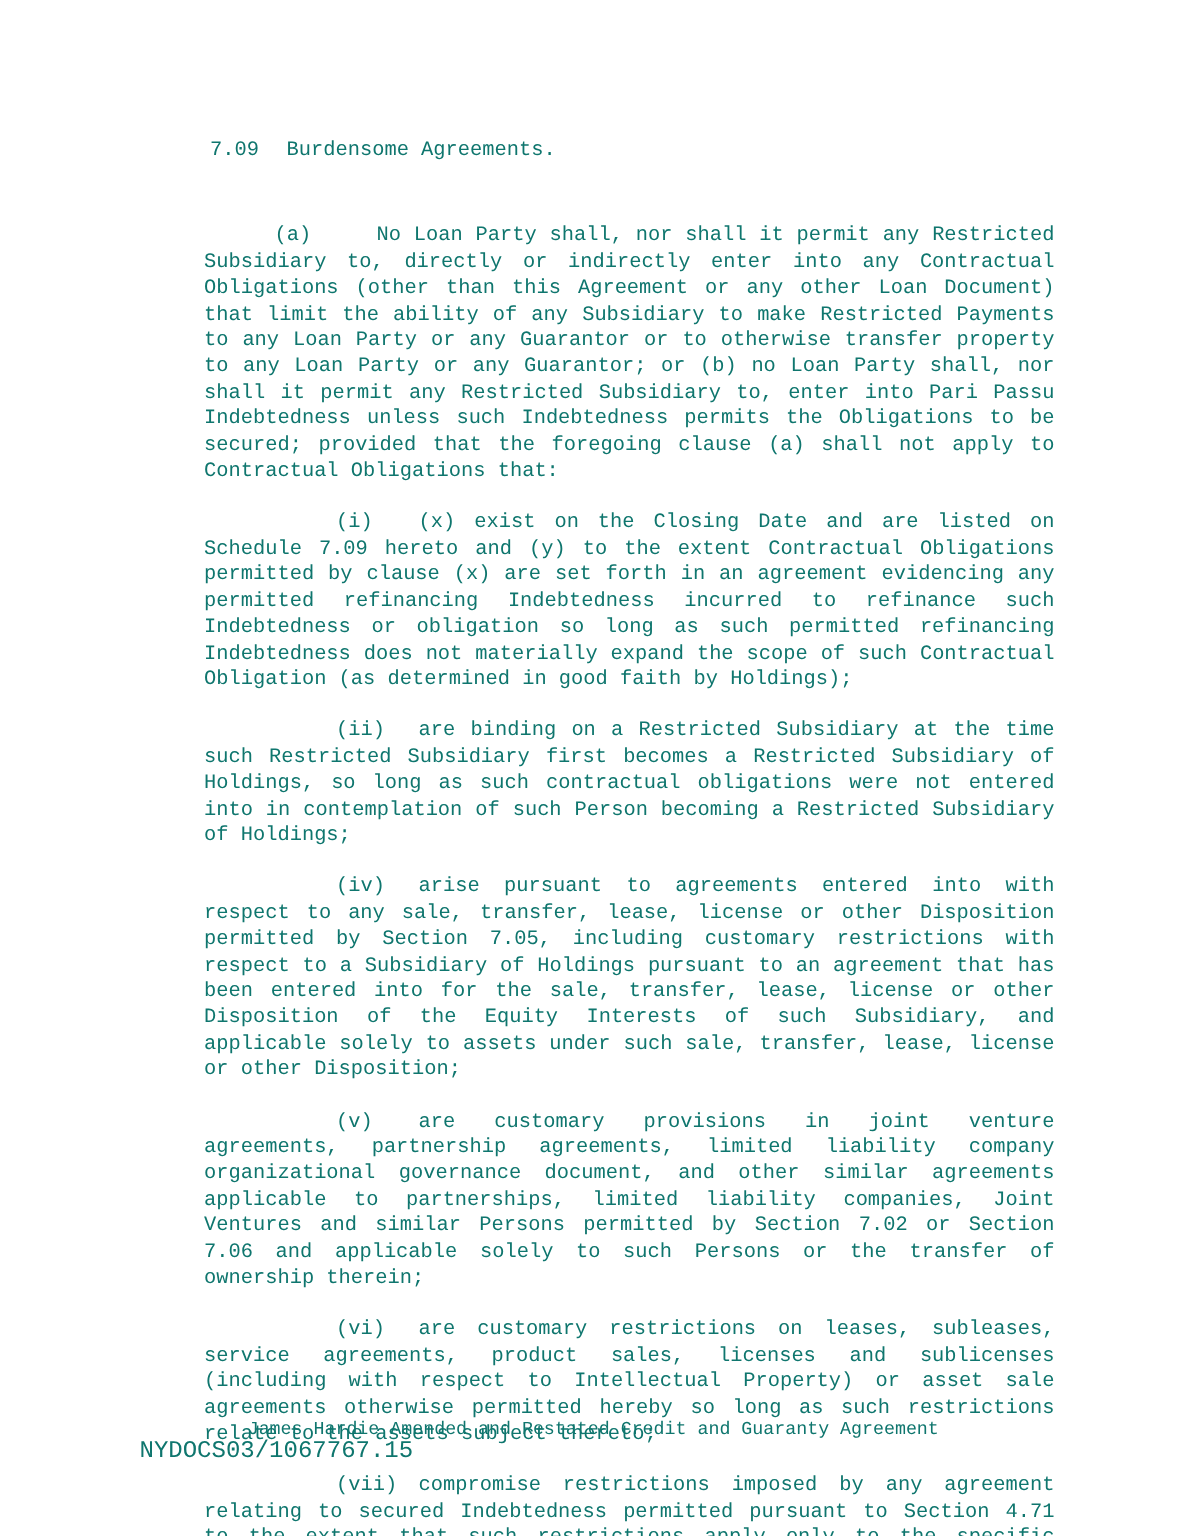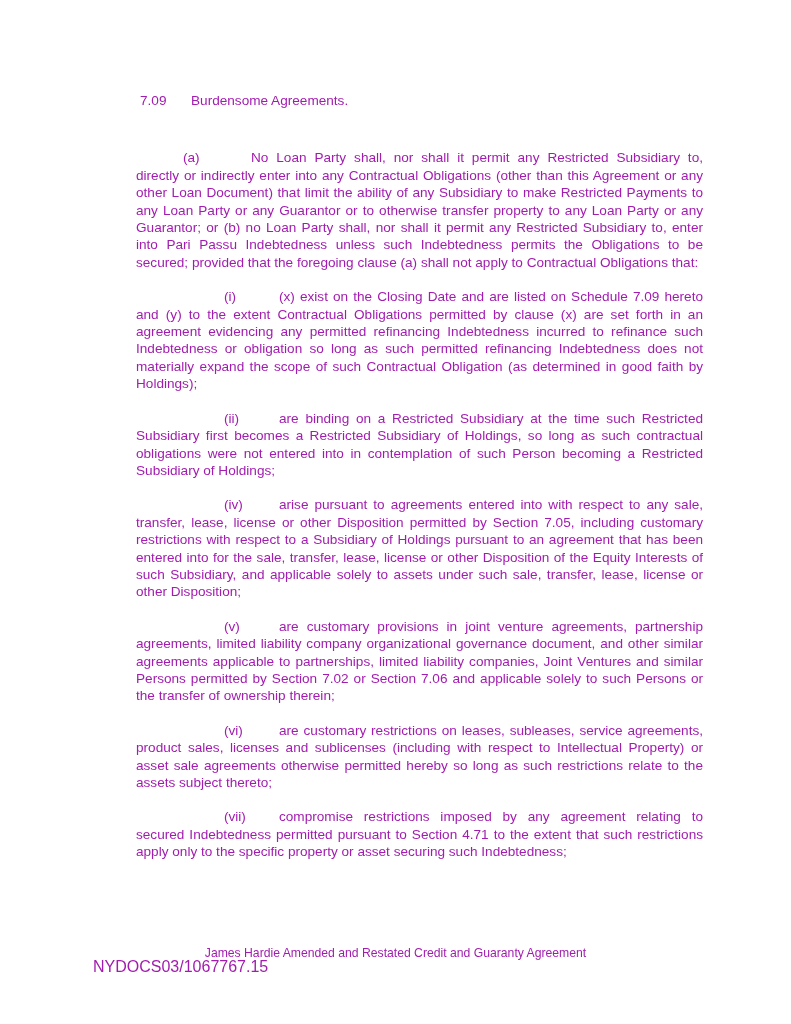--- a/index.html
+++ b/index.html
@@ -5,22 +5,22 @@
   html, body {
     margin: 0;
     padding: 0;
     background: #ffffff;
   }
   .page {
     position: relative;
     width: 791px;
     height: 1024px;
     background: #ffffff;
-    font-family: Liberation Sans, sans-serif;
-    color: #a21caf;
+    font-family: Liberation Mono, monospace;
+    color: #0f766e;
     overflow: hidden;
   }
   .content {
     position: absolute;
     left: 136px;
     top: 92px;
     width: 567px;
   }
   .heading {
     margin: 0 2px 19px 4px;

